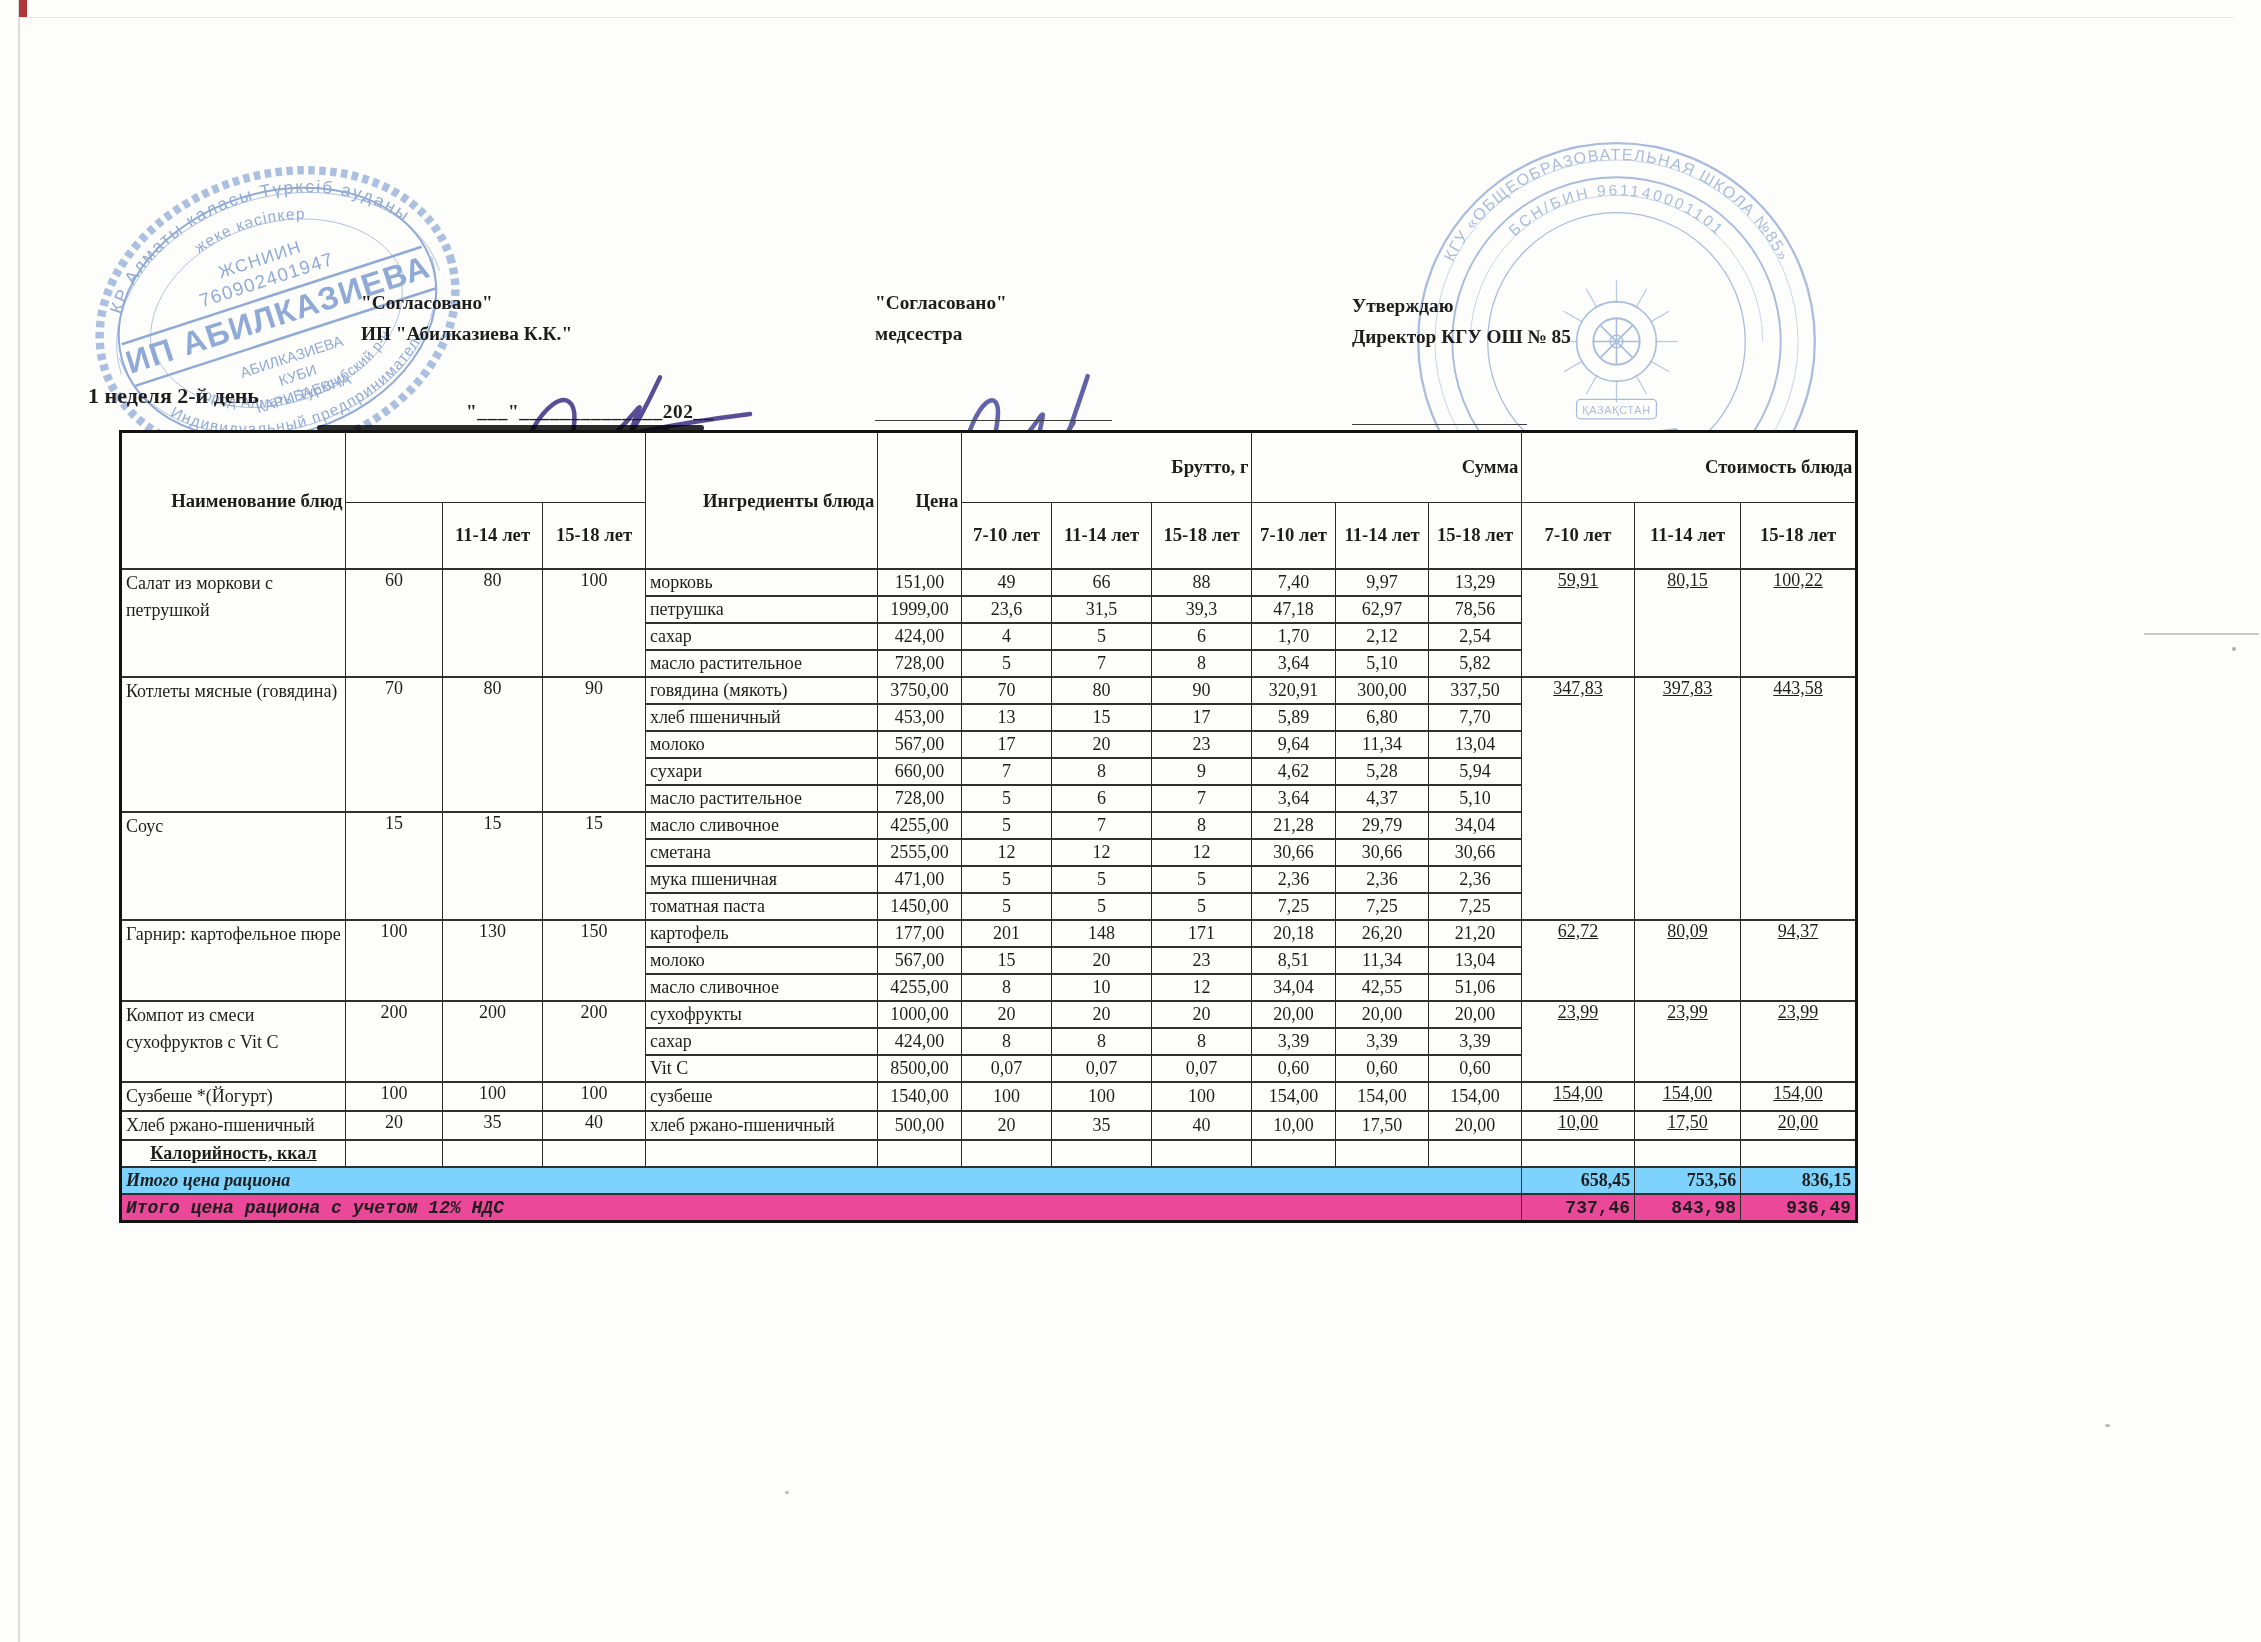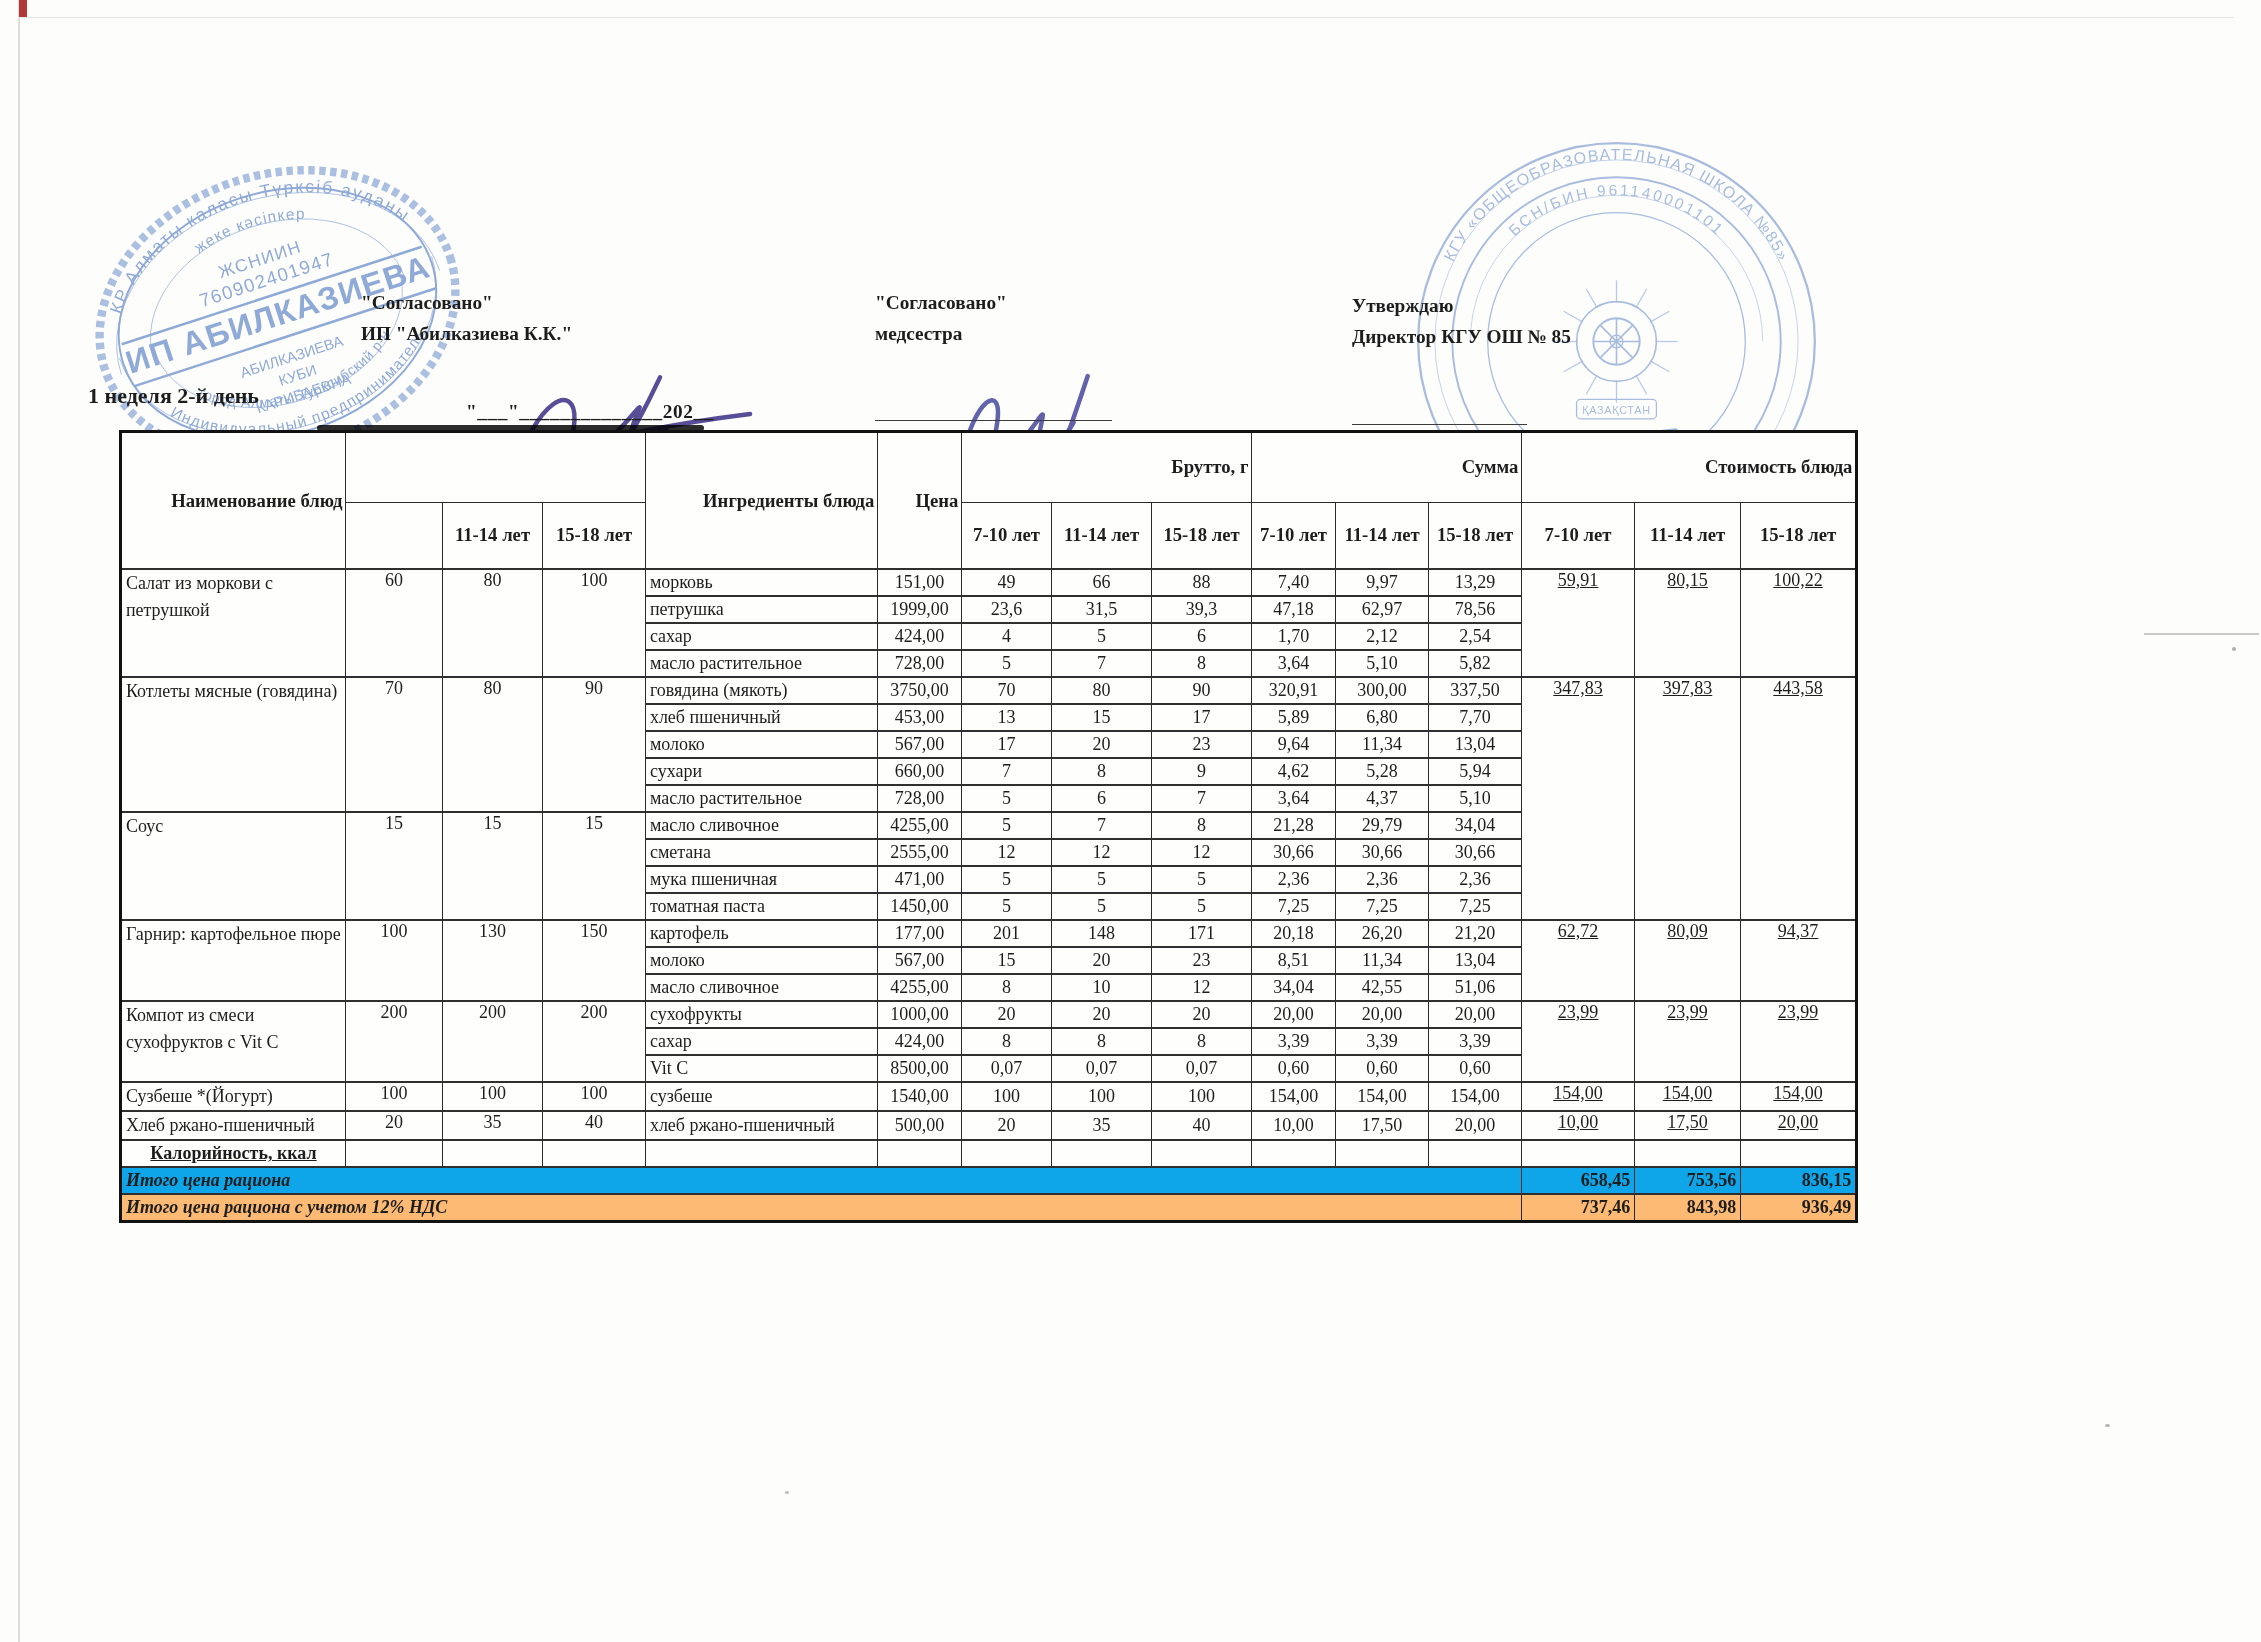--- a/index.html
+++ b/index.html
@@ -37,22 +37,22 @@
   table.menu thead tr.h1 th{height:66px;text-align:right;}
   table.menu thead tr.h2 th{height:63px;}
   table.menu tbody td{font-size:18px;height:25px;padding:0 3.9px;border-top:2.6px double #2f2f2f;}
   td.num{text-align:center;}
   td.top{vertical-align:top;padding-top:1.9px;}
   td.ing{text-align:left;padding-left:5.2px;white-space:nowrap;}
   td.dish-name{vertical-align:top;text-align:left;font-size:18px;line-height:1.5;padding:1.9px 3.9px;}
   td.cost{font-size:18px;text-decoration:underline;}
   td.cal-label{font-weight:bold;font-size:18.7px;text-align:center;padding-left:5.2px;text-decoration:underline;}
   tr.total td{height:28px;}
-  tr.yellow td{background:#0ea5e9;}
-  tr.cream td{background:#fdba74;}
+  tr.yellow td{background:#7dd3fc;}
+  tr.cream td{background:#ec4899;font-family:Liberation Mono, monospace;}
   td.total-label{font-weight:bold;font-style:italic;font-size:20px;text-align:left;padding-left:6.4px;}
   td.total-val{font-weight:bold;font-size:18.7px;text-align:right;padding-right:7.7px;}
   .stamp-sans{font-family:"Liberation Sans",sans-serif;}
 </style>
 </head>
 <body>
 
 <div class="abs edge-left"></div>
 <div class="abs edge-top"></div>
 <div class="abs red-mark"></div>

